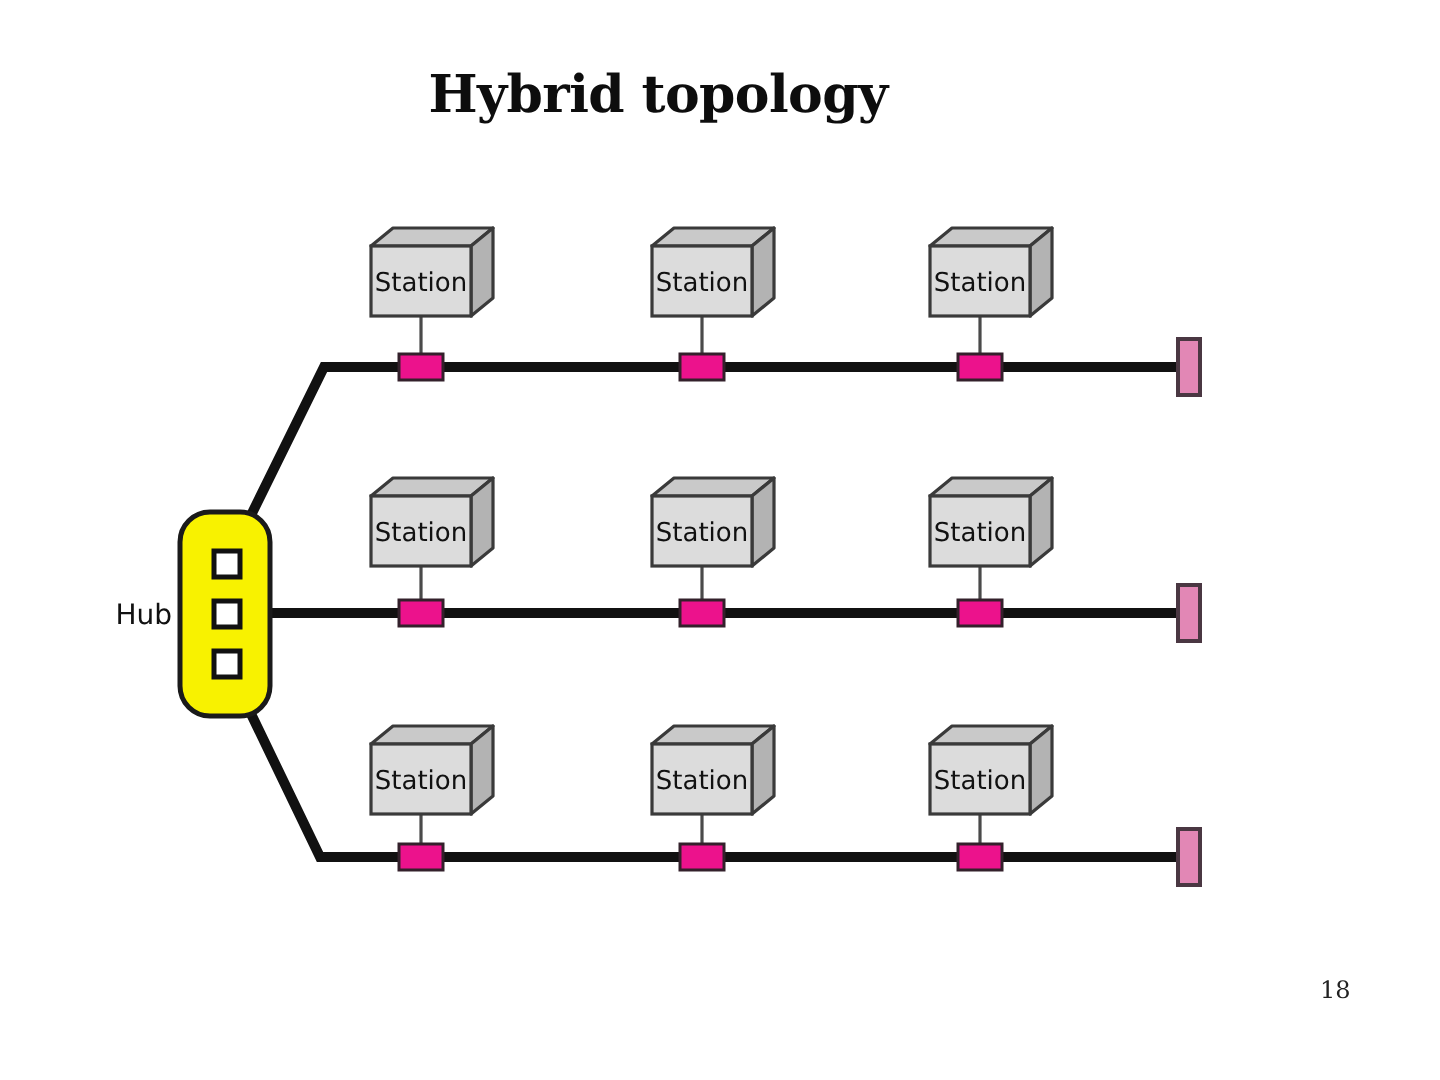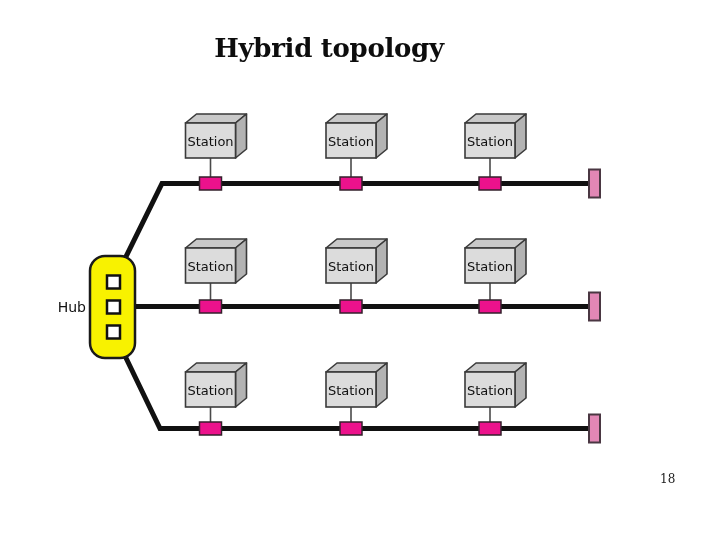--- a/index.html
+++ b/index.html
@@ -26,21 +26,21 @@
     margin-top: 24px;
   }
   .diagram-svg {
     position: absolute;
     top: 0;
     left: 0;
   }
   .page-number {
     position: absolute;
     left: 660px;
-    top: 472px;
+    top: 488px;
     font-family: "DejaVu Serif", "Liberation Serif", serif;
     font-size: 12px;
     color: #222222;
   }
   
   .bus            { fill: none; stroke: #111111; stroke-width: 5; stroke-linejoin: miter; stroke-linecap: butt; }
   .drop           { stroke: #4a4a4a; stroke-width: 1.6; }
   .tap            { fill: #EC128C; stroke: #33202b; stroke-width: 1.5; }
   .terminator     { fill: #E287B5; stroke: #4a3742; stroke-width: 2; }
   .hub-body       { fill: #F8F200; stroke: #1a1a1a; stroke-width: 2.5; }

